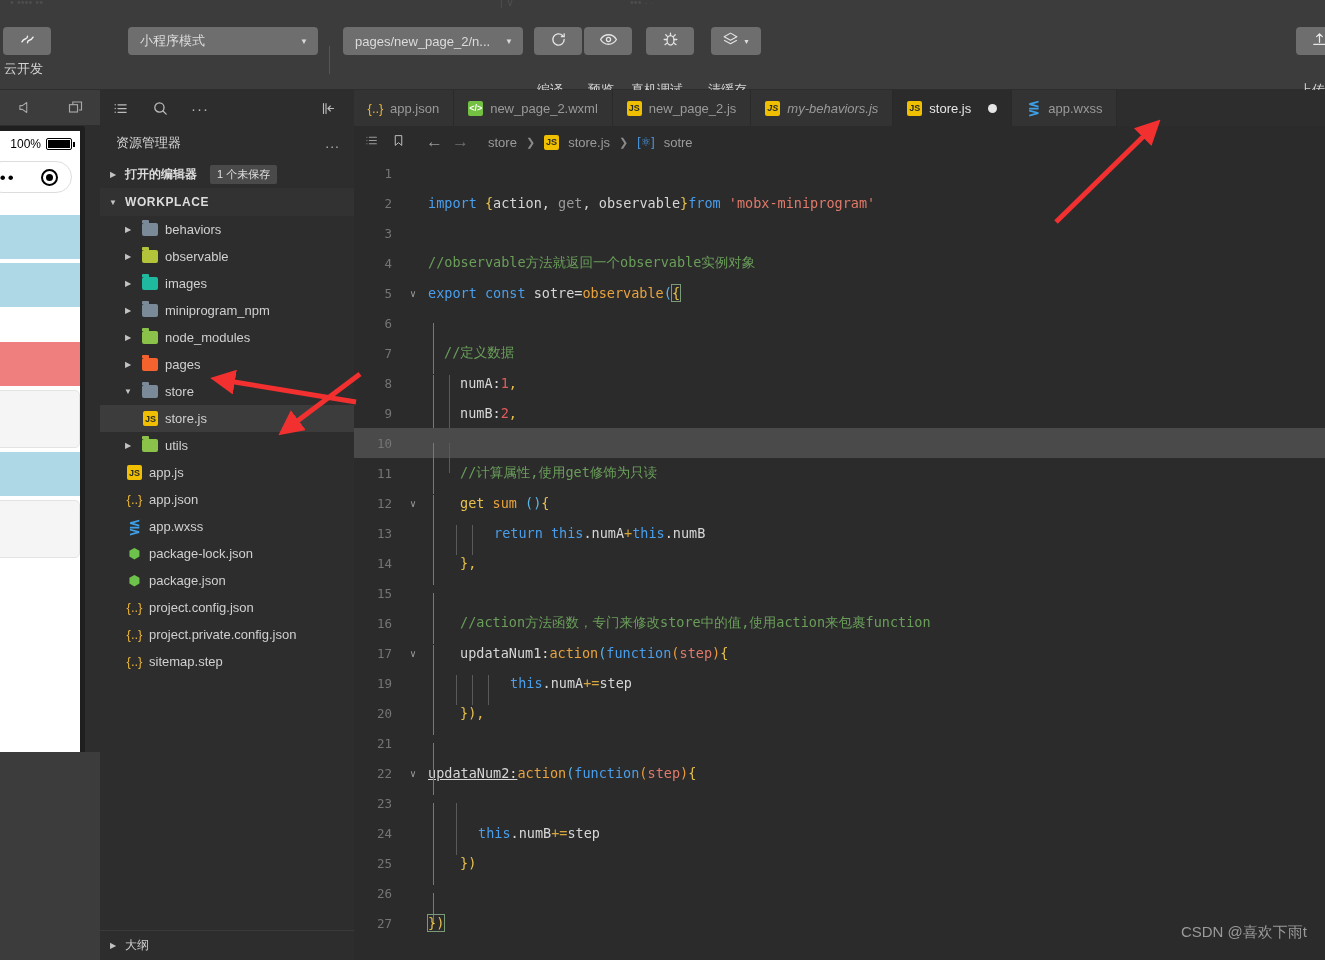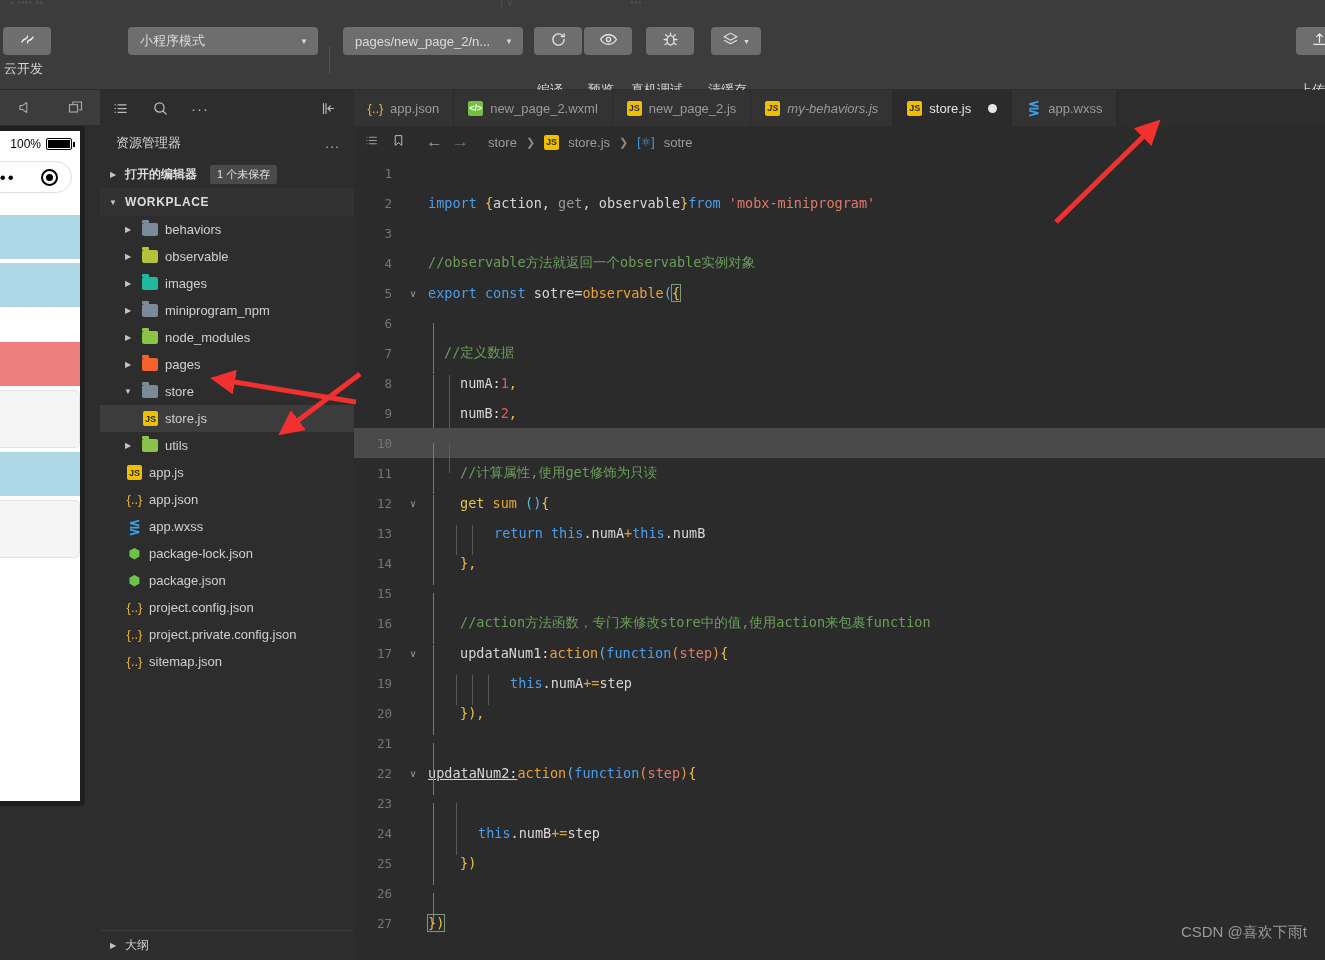--- a/index.html
+++ b/index.html
@@ -113,21 +113,21 @@
   .rowlabel { color:#d0d0d0; font-size:13px; }
   .outline {
     position:absolute; left:0; bottom:0; width:254px; height:30px;
     background:#2d2d2d; border-top:1px solid #3a3a3a;
     display:flex; align-items:center; gap:5px; padding-left:6px;
     font-size:12px; color:#ccc;
   }
 
   
   .sim {
-    position:absolute; left:0; top:126px; width:100px; height:834px;
+    position:absolute; left:0; top:126px; width:100px; height:626px;
     background:#2d2d2d; overflow:hidden;padding-left:12px;
   }
   .phone {
     position:absolute; left:-200px; top:0; width:285px; height:680px;
     background:#fff; border:5px solid #1f1f1f; border-radius:3px; overflow:hidden;
   }
   .statusbar {
     height:26px; display:flex; align-items:center; justify-content:flex-end;
     padding-right:8px; gap:5px; font-size:12px; color:#000;
   }
@@ -488,21 +488,21 @@
           <span class="rowlabel">project.config.json</span>
         </div>
         <div class="row">
           <span class="indent" style="width:14px"></span>
           <span class="ficon ic-json">{..}</span>
           <span class="rowlabel">project.private.config.json</span>
         </div>
         <div class="row">
           <span class="indent" style="width:14px"></span>
           <span class="ficon ic-json">{..}</span>
-          <span class="rowlabel">sitemap.json</span>
+          <span class="rowlabel">sitemap.step</span>
         </div>
       </div>
 
     <div class="outline">
       <span class="arrow">▶</span>
       <span>大纲</span>
     </div>
   </div>
 
   <div class="editor">

